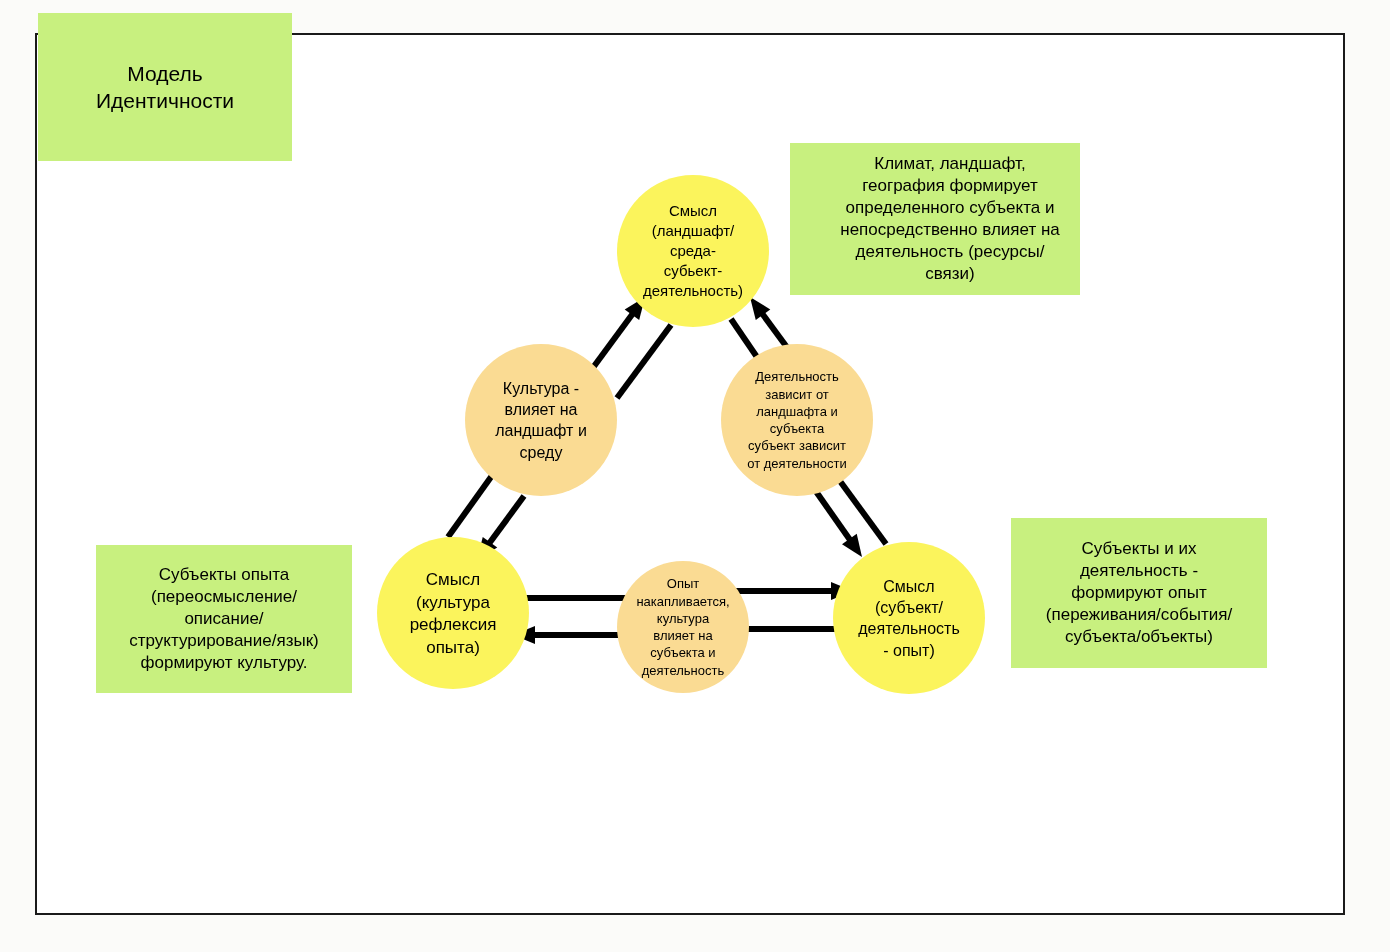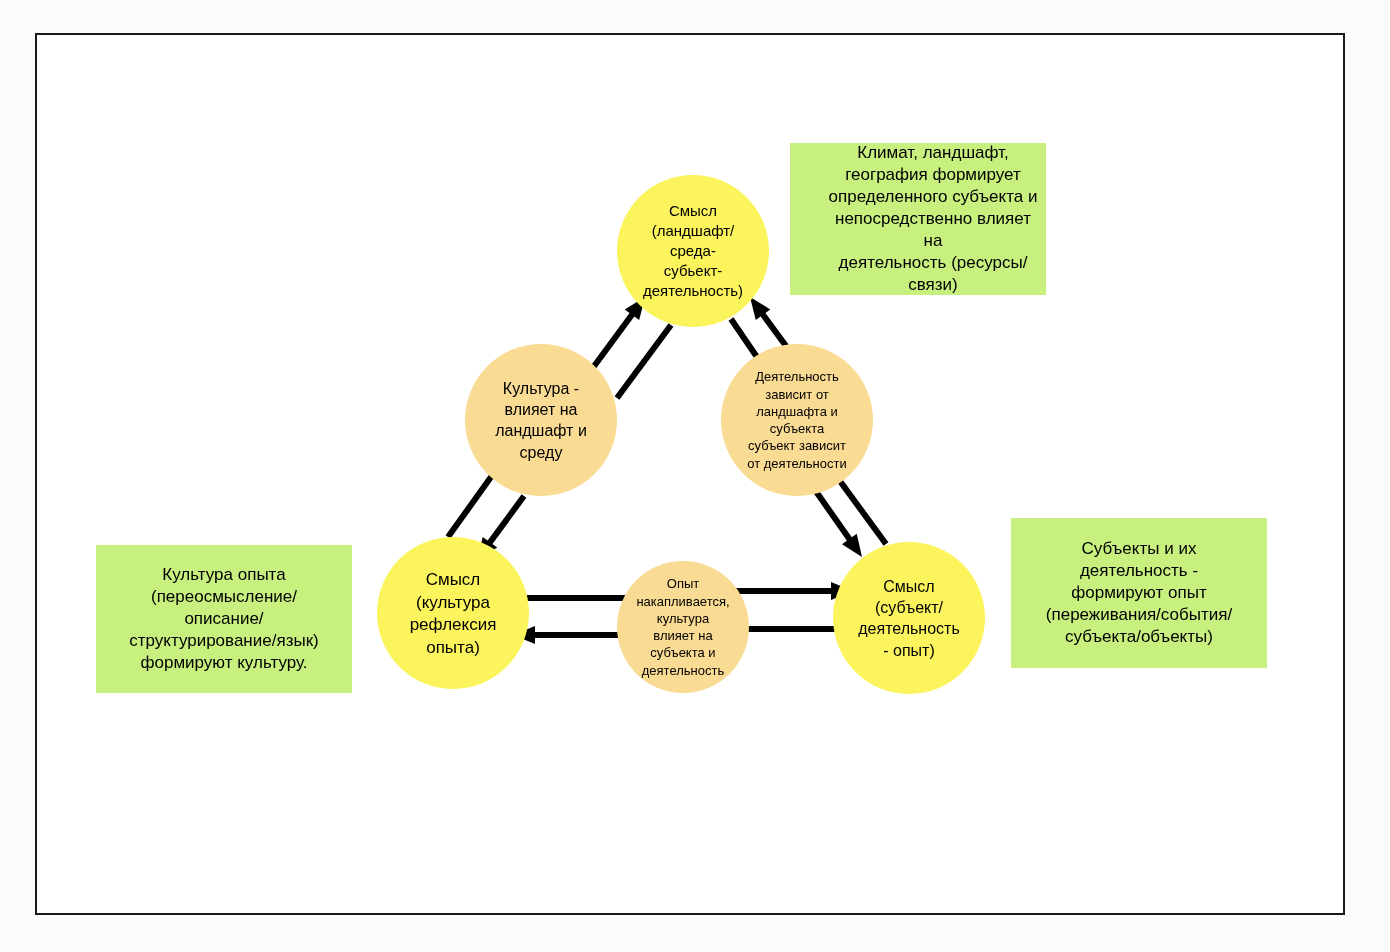--- a/index.html
+++ b/index.html
@@ -49,21 +49,21 @@
   .note-title {
     left: 38px;
     top: 13px;
     width: 254px;
     height: 148px;
     font-size: 21px;
   }
   .note-climate {
     left: 790px;
     top: 143px;
-    width: 256px;
+    width: 290px;
     height: 152px;
     font-size: 17px;
     padding-left: 36px;
   }
   .note-reflection {
     left: 96px;
     top: 545px;
     width: 256px;
     height: 148px;
     font-size: 17px;
@@ -191,27 +191,29 @@
         <g>
           <circle cx="909" cy="618" r="76" fill="#fbf45c"></circle>
           <text x="909" y="591.6800000000001" font-size="16" class="node-label">Смысл</text>
           <text x="909" y="612.96" font-size="16" class="node-label">(субъект/</text>
           <text x="909" y="634.24" font-size="16" class="node-label">деятельность</text>
           <text x="909" y="655.5200000000001" font-size="16" class="node-label">- опыт)</text>
         </g>
       </g>
   </svg>
 
+  <div class="note note-title">Модель
+Идентичности</div>
   <div class="note note-climate">Климат, ландшафт,
 география формирует
 определенного субъекта и
 непосредственно влияет на
 деятельность (ресурсы/
 связи)</div>
-  <div class="note note-reflection">Культура опыта
+  <div class="note note-reflection">Субъекты опыта
 (переосмысление/
 описание/
 структурирование/язык)
 формируют культуру.</div>
   <div class="note note-subjects">Субъекты и их
 деятельность -
 формируют опыт
 (переживания/события/
 субъекта/объекты)</div>
 

